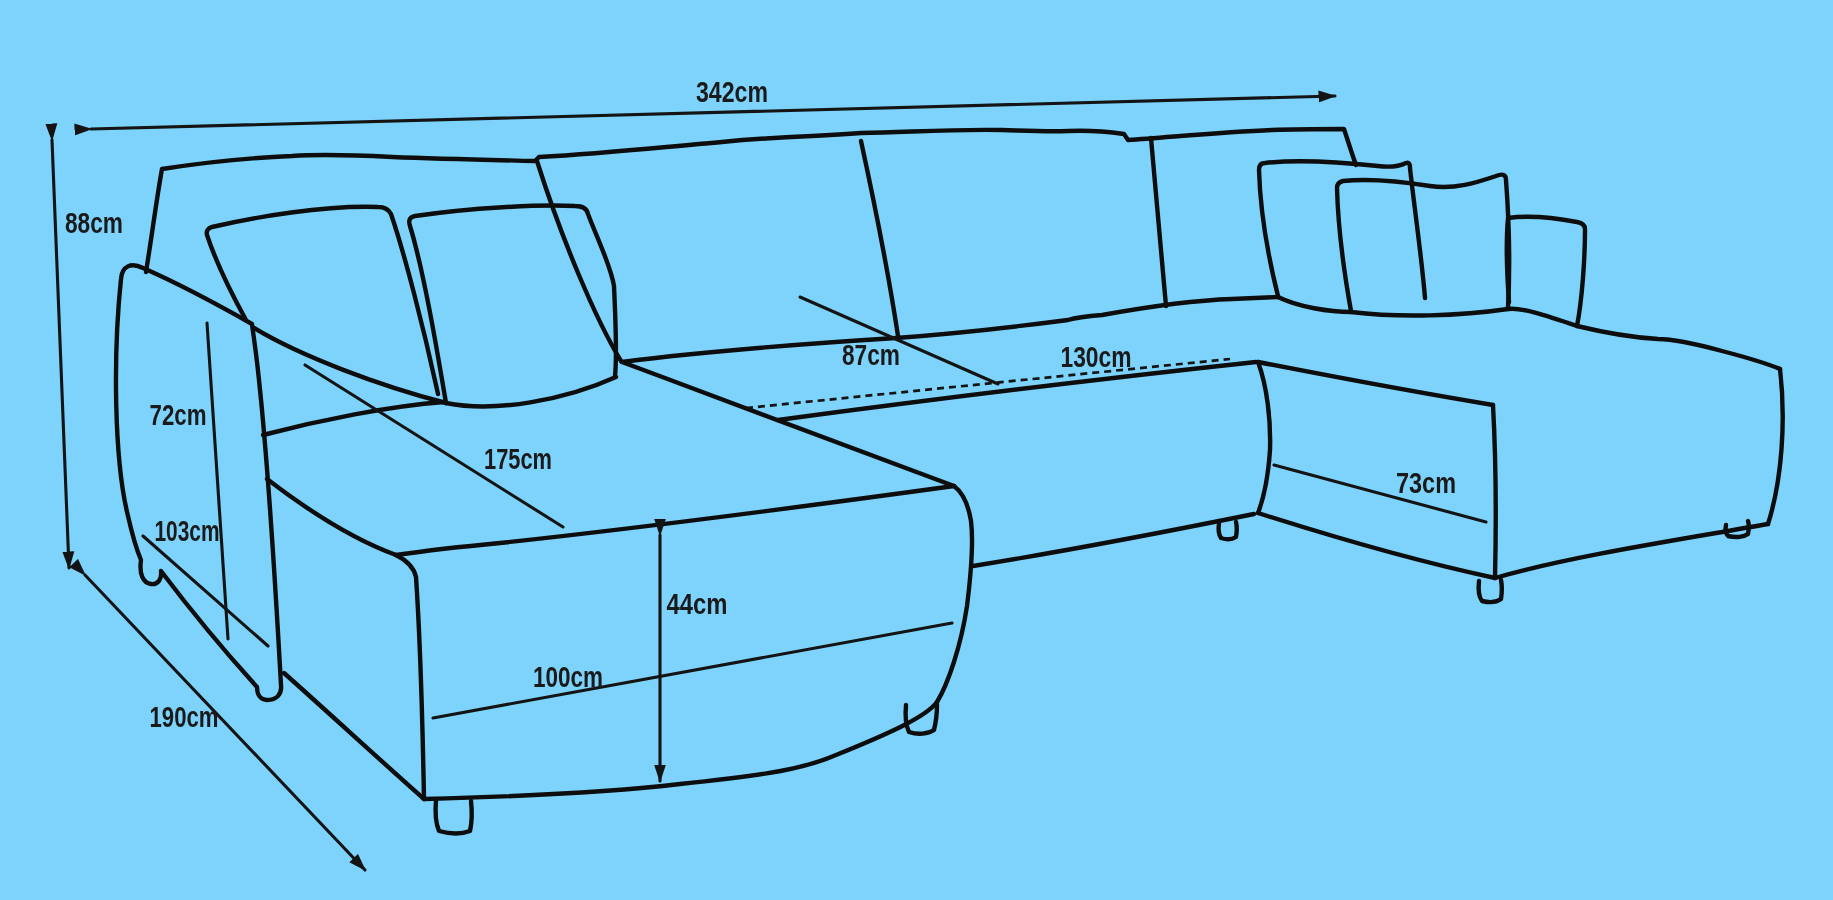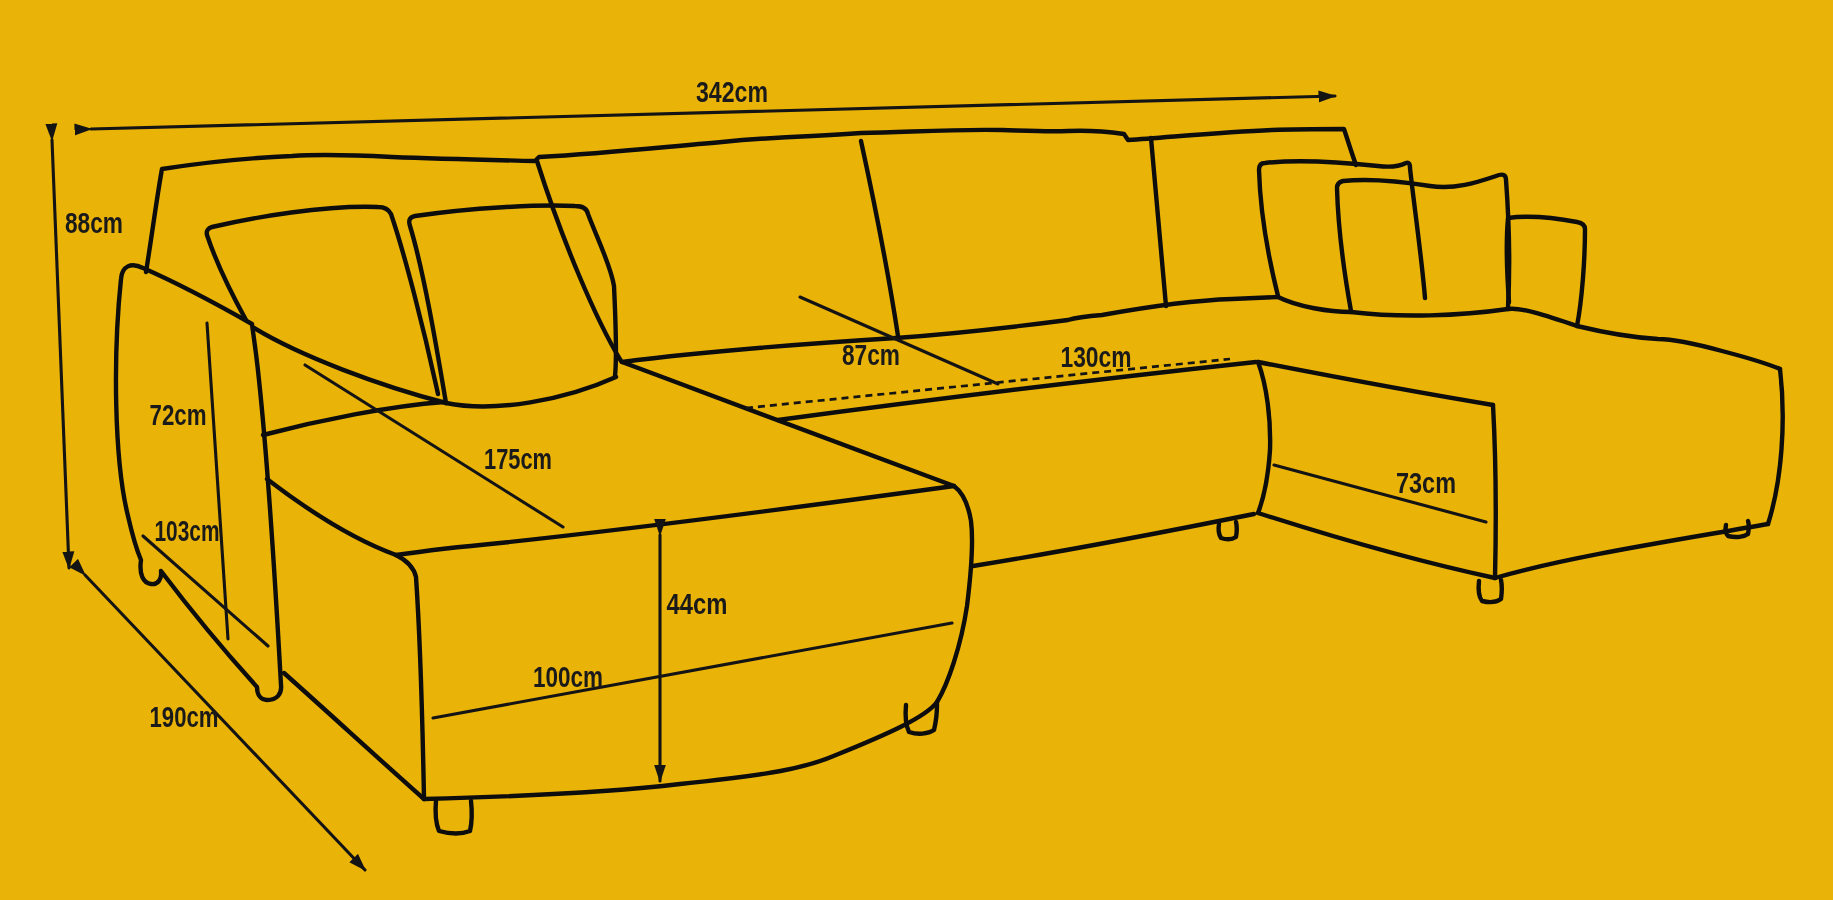--- a/index.html
+++ b/index.html
@@ -7,21 +7,21 @@
     padding: 0;
     background: #ffffff;
     width: 1833px;
     height: 900px;
     overflow: hidden;
   }
   .diagram-wrap {
     position: relative;
     width: 1833px;
     height: 900px;
-    background: #eab308;
+    background: #7dd3fc;
   }
   svg { display: block; }
   .sofa-line {
     fill: none;
     stroke: #0d0d0d;
     stroke-width: 4.4;
     stroke-linecap: round;
     stroke-linejoin: round;
   }
   .dim-line {

